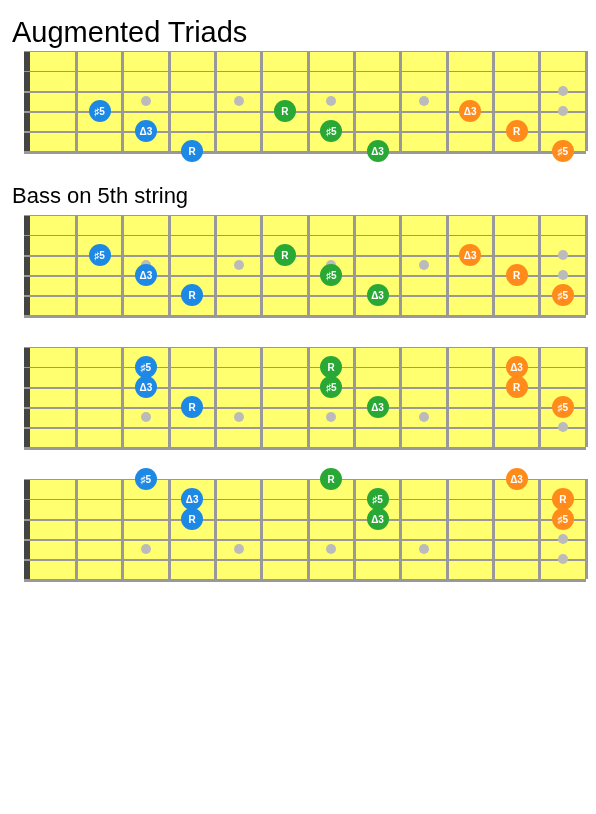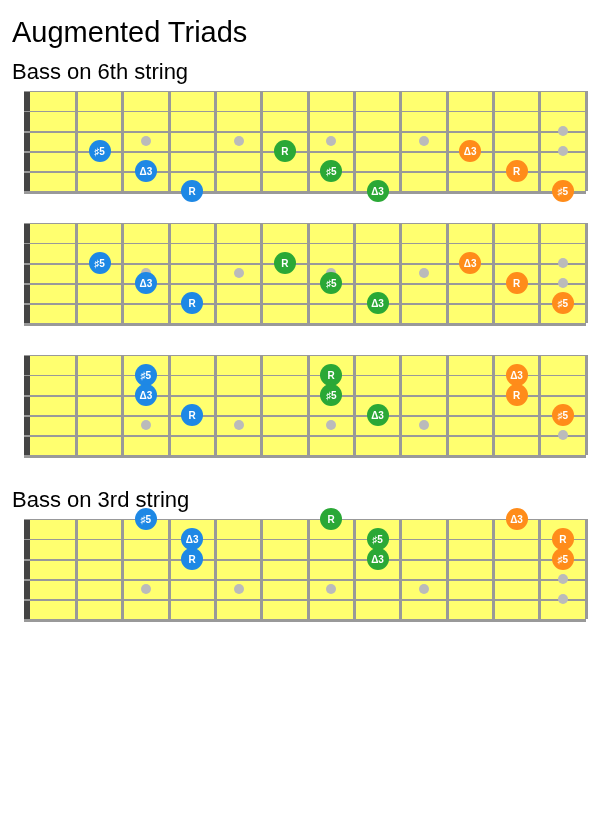--- a/index.html
+++ b/index.html
@@ -17,21 +17,20 @@
 .green{background:#2aa836}
 .orange{background:#ff8c1a}
 .watermark{position:absolute;right:20px;top:-22px;color:#aaa;font-size:18px;font-style:italic;font-family:Arial}
 </style>
 </head>
 <body>
 <div class="wrap">
 
 <div class="title">Augmented Triads</div>
 <div id="diagrams">
-      <div class="subtitle">Bass on 6th string</div>
       <div class="board">
         <div class="fb"></div>
         <div class="nut"></div>
         <div class="fret" style="left: 64.8333px;"></div>
         <div class="fret" style="left: 111.167px;"></div>
         <div class="fret" style="left: 157.5px;"></div>
         <div class="fret" style="left: 203.833px;"></div>
         <div class="fret" style="left: 250.167px;"></div>
         <div class="fret" style="left: 296.5px;"></div>
         <div class="fret" style="left: 342.833px;"></div>
@@ -55,20 +54,21 @@
         <div class="note blue" style="left: 78.5px; top: 49px;">♯5</div>
         <div class="note blue" style="left: 124.833px; top: 69px;">Δ3</div>
         <div class="note blue" style="left: 171.167px; top: 89px;">R</div>
         <div class="note green" style="left: 263.833px; top: 49px;">R</div>
         <div class="note green" style="left: 310.167px; top: 69px;">♯5</div>
         <div class="note green" style="left: 356.5px; top: 89px;">Δ3</div>
         <div class="note orange" style="left: 449.167px; top: 49px;">Δ3</div>
         <div class="note orange" style="left: 495.5px; top: 69px;">R</div>
         <div class="note orange" style="left: 541.833px; top: 89px;">♯5</div>
       </div>
+      <div class="subtitle">Bass on 5th string</div>
       <div class="board">
         <div class="fb"></div>
         <div class="nut"></div>
         <div class="fret" style="left: 64.8333px;"></div>
         <div class="fret" style="left: 111.167px;"></div>
         <div class="fret" style="left: 157.5px;"></div>
         <div class="fret" style="left: 203.833px;"></div>
         <div class="fret" style="left: 250.167px;"></div>
         <div class="fret" style="left: 296.5px;"></div>
         <div class="fret" style="left: 342.833px;"></div>
@@ -129,21 +129,20 @@
         <div class="note blue" style="left: 124.833px; top: 9px;">♯5</div>
         <div class="note blue" style="left: 124.833px; top: 29px;">Δ3</div>
         <div class="note blue" style="left: 171.167px; top: 49px;">R</div>
         <div class="note green" style="left: 310.167px; top: 9px;">R</div>
         <div class="note green" style="left: 310.167px; top: 29px;">♯5</div>
         <div class="note green" style="left: 356.5px; top: 49px;">Δ3</div>
         <div class="note orange" style="left: 495.5px; top: 9px;">Δ3</div>
         <div class="note orange" style="left: 495.5px; top: 29px;">R</div>
         <div class="note orange" style="left: 541.833px; top: 49px;">♯5</div>
       </div>
-      <div class="subtitle">Bass on 3rd string</div>
       <div class="board">
         <div class="fb"></div>
         <div class="nut"></div>
         <div class="fret" style="left: 64.8333px;"></div>
         <div class="fret" style="left: 111.167px;"></div>
         <div class="fret" style="left: 157.5px;"></div>
         <div class="fret" style="left: 203.833px;"></div>
         <div class="fret" style="left: 250.167px;"></div>
         <div class="fret" style="left: 296.5px;"></div>
         <div class="fret" style="left: 342.833px;"></div>

